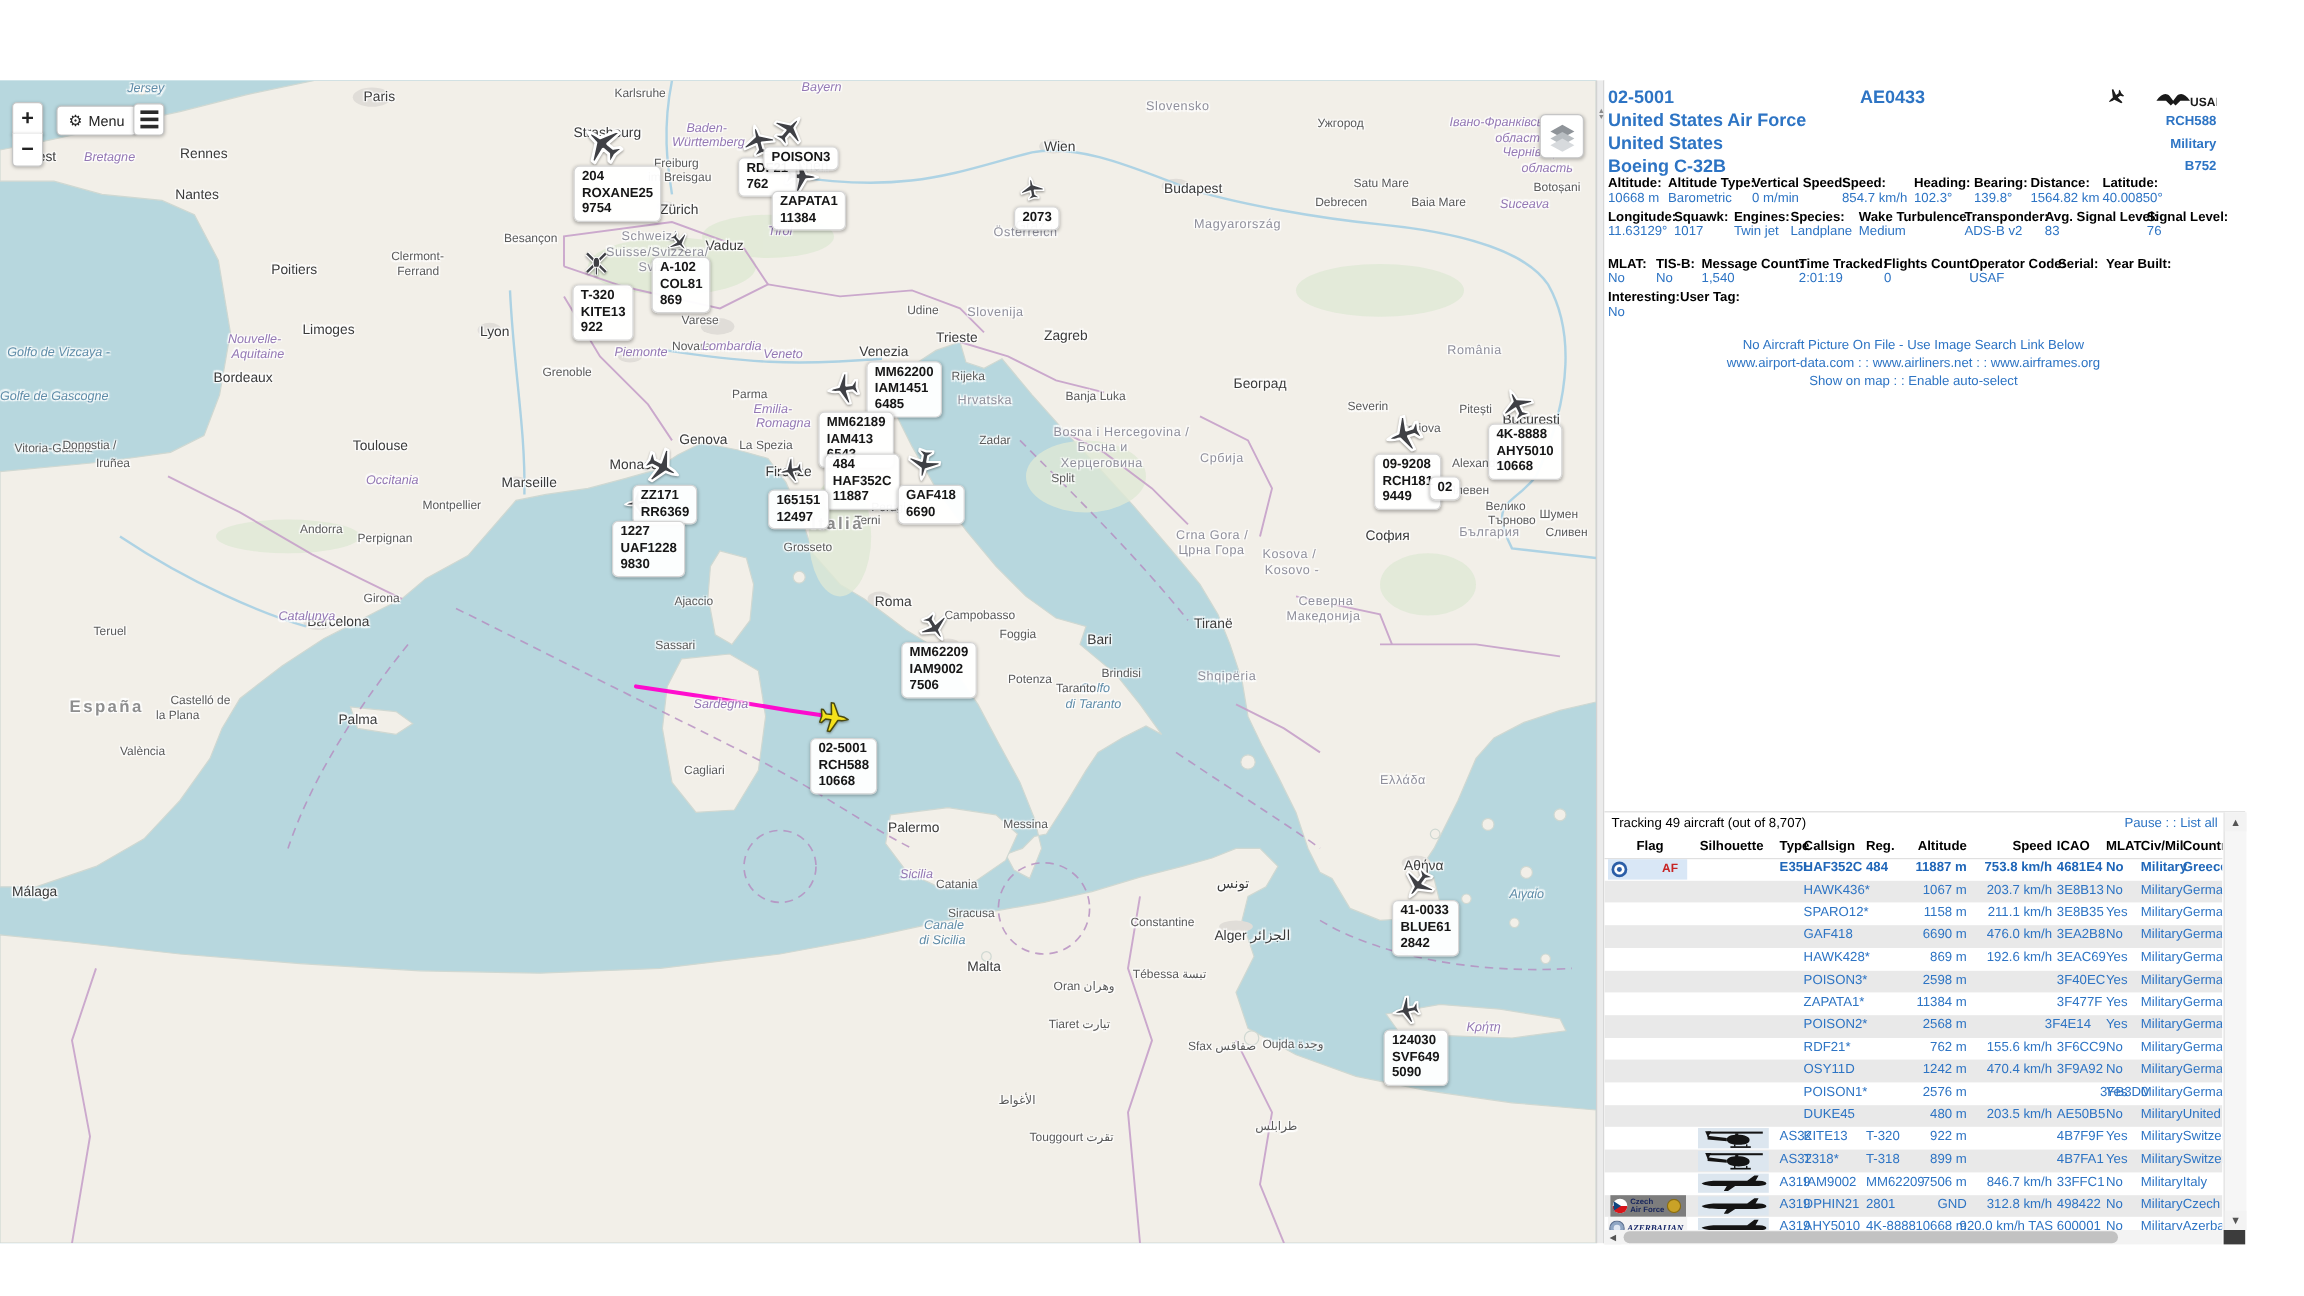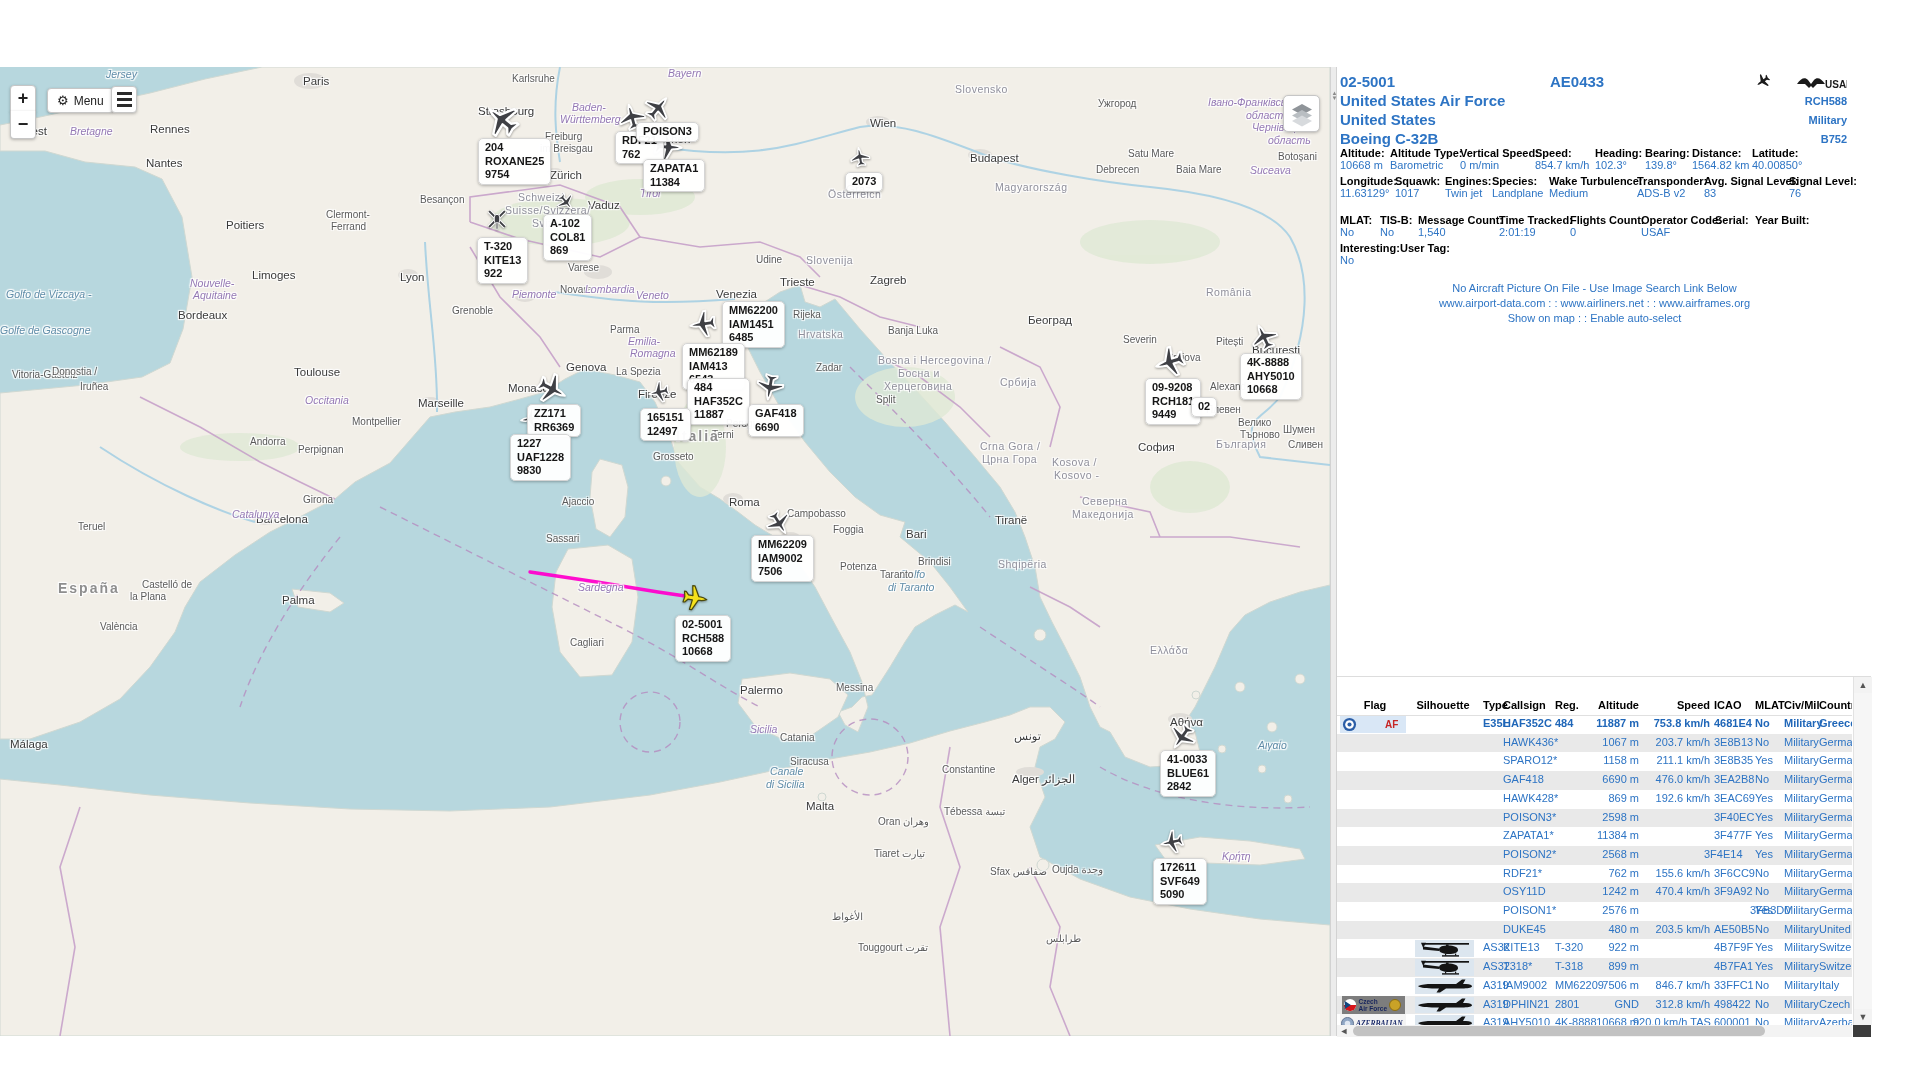--- a/index.html
+++ b/index.html
@@ -503,21 +503,21 @@
           <div>41-0033</div>
           <div>BLUE61</div>
           <div>2842</div>
         </div>
         <div class="marker" data-interactable="true" style="left: 1172px; top: 775px;">
           <svg width="26" height="26" viewBox="-13.5 -13.5 27 27" style="transform:rotate(258deg);display:block">
     <path d="M0,-11.5 C1.1,-9.2 1.7,-7.4 1.7,-4.9 L1.9,-3.4 L11.5,1.6 L11.5,3.8 L2.1,2.3 L2.1,6.6 L5.2,9.3 L5.2,10.9 L0,9.9 L-5.2,10.9 L-5.2,9.3 L-2.1,6.6 L-2.1,2.3 L-11.5,3.8 L-11.5,1.6 L-1.9,-3.4 L-1.7,-4.9 C-1.7,-7.4 -1.1,-9.2 0,-11.5 Z" fill="#3f4045" stroke="#ffffff" stroke-width="1.7" stroke-linejoin="round"></path>
           </svg>
         </div>
         <div class="mlabel" data-interactable="true" style="left: 1153px; top: 791px;">
-          <div>172611</div>
+          <div>124030</div>
           <div>SVF649</div>
           <div>5090</div>
         </div>
       </div>
 
     <div class="ctlbtn" id="zoom-in" data-interactable="true">+</div>
     <div class="ctlbtn" id="zoom-out" data-interactable="true">−</div>
     <div class="ctlbtn" id="menu-btn" data-interactable="true">
       <span data-interactable="false" style="font-size:13px;">⚙</span>
       <span data-interactable="false">Menu</span>
@@ -674,20 +674,26 @@
         </div>
       </div>
 
     <div id="links">
       <div data-interactable="false">No Aircraft Picture On File - Use Image Search Link Below</div>
       <div id="pic-links" data-interactable="false"><a data-interactable="true">www.airport-data.com</a> : : <a data-interactable="true">www.airliners.net</a> : : <a data-interactable="true">www.airframes.org</a></div>
       <div id="map-links" data-interactable="false"><a data-interactable="true">Show on map</a> : : <a data-interactable="true">Enable auto-select</a></div>
     </div>
 
     <div id="list" data-interactable="false">
+      <div id="list-titlebar" data-interactable="false">
+        <span id="tracking-text" data-interactable="false">Tracking 49 aircraft (out of 8,707)</span>
+        <span id="list-links">
+          <span data-interactable="true">Pause</span><span data-interactable="false"> : : </span><span data-interactable="true">List all</span>
+        </span>
+      </div>
       <div id="list-colheads">
           <span class="lh" data-interactable="true" style="left: 8px; width: 60px; text-align: center; display: inline-block;">Flag</span>
           <span class="lh" data-interactable="true" style="left: 70px; width: 72px; text-align: center; display: inline-block;">Silhouette</span>
           <span class="lh" data-interactable="true" style="left: 146px; width: 34px; display: inline-block;">Type</span>
           <span class="lh" data-interactable="true" style="left: 166px; width: 50px; display: inline-block;">Callsign</span>
           <span class="lh" data-interactable="true" style="left: 218px; width: 54px; display: inline-block;">Reg.</span>
           <span class="lh" data-interactable="true" style="left: 240px; width: 62px; text-align: right; display: inline-block;">Altitude</span>
           <span class="lh" data-interactable="true" style="left: 296px; width: 77px; text-align: right; display: inline-block;">Speed</span>
           <span class="lh" data-interactable="true" style="left: 377px; width: 40px; display: inline-block;">ICAO</span>
           <span class="lh" data-interactable="true" style="left: 418px; width: 26px; display: inline-block;">MLAT</span>

